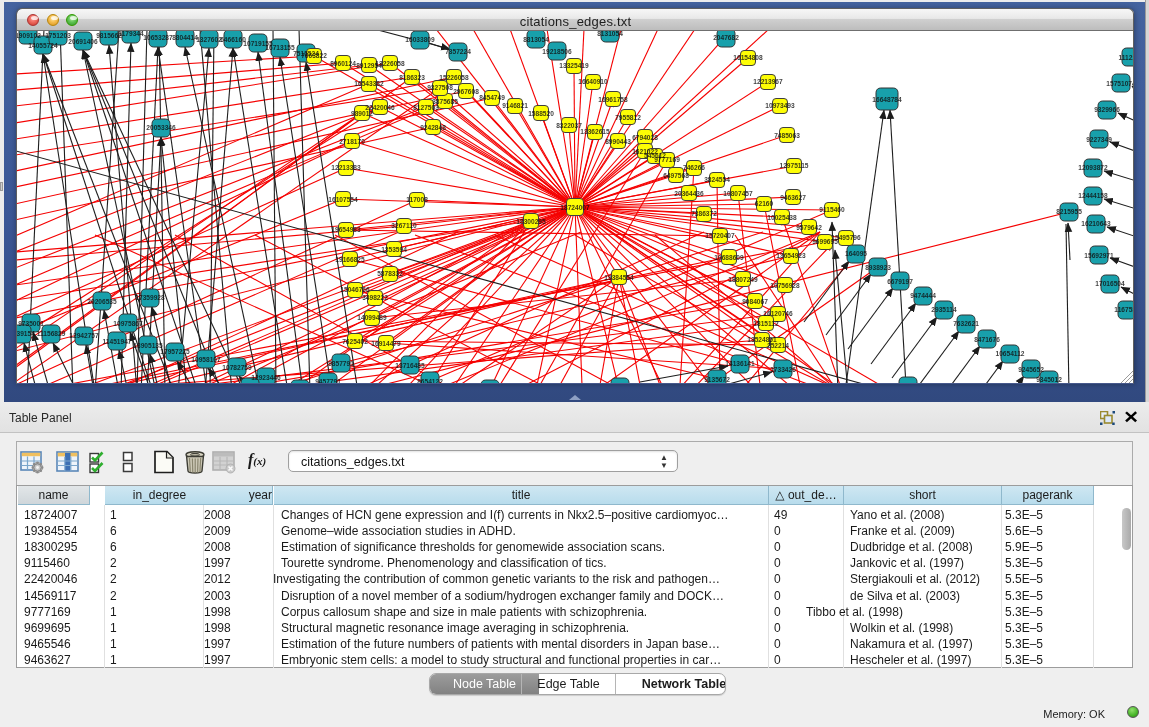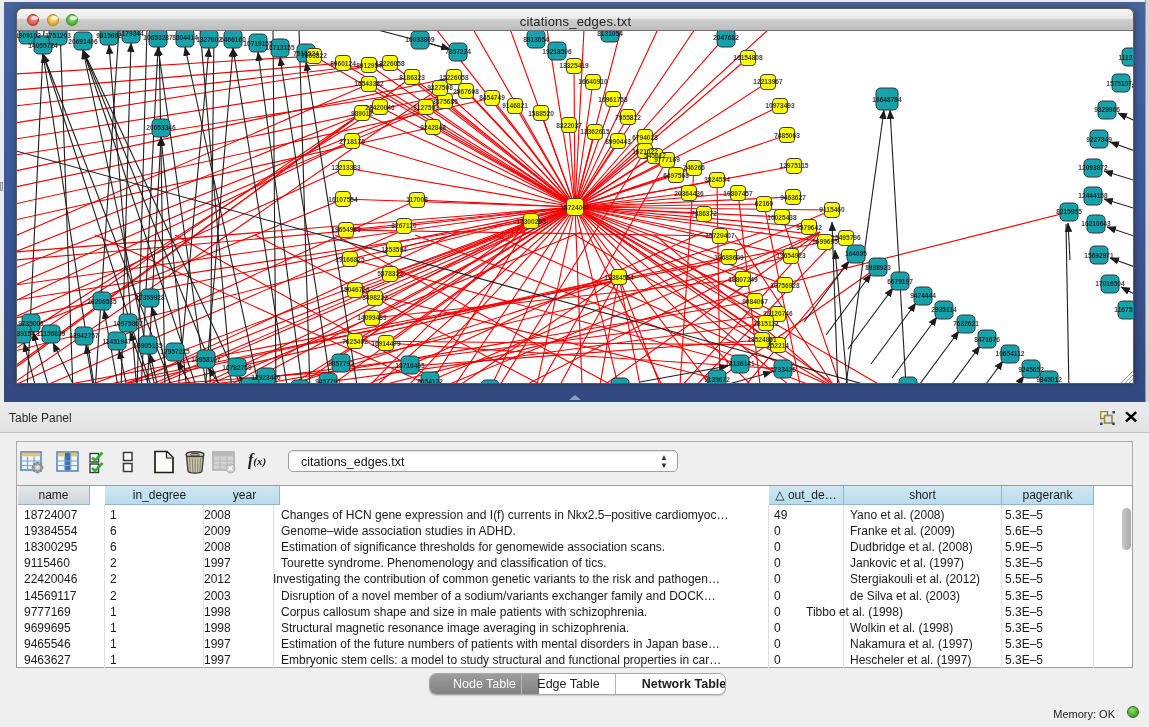--- a/index.html
+++ b/index.html
@@ -44,21 +44,21 @@
 #vsb { position:absolute; left:1105px; top:20px; width:10px; height:162px; }
 #vsb .th { position:absolute; left:0; top:2px; width:9px; height:42px; background:linear-gradient(90deg,#c8c8c8,#a9a9a9); border-radius:5px; }
 
 #tabs { position:absolute; left:429px; top:673px; width:297px; height:22px; background:#fff;
   border:1px solid #a8a8a8; border-radius:7px; overflow:hidden; font-size:12.5px;
   box-shadow:0 1px 1px rgba(0,0,0,.15); }
 #tabs div { position:absolute; top:0; height:22px; line-height:21px; text-align:center; color:#1c1c1c; }
 #tab1 { left:0; width:109px; background:linear-gradient(180deg,#9c9c9c,#7f7f7f); color:#fff !important; }
 #tab2 { left:91px; width:95px; border-left:1px solid #b5b5b5; border-right:1px solid #b5b5b5; }
 #tab3 { left:199px; width:110px;font-weight:bold; }
-#mem { position:absolute; right:34px; top:708px; font-size:11px; color:#222; }
+#mem { position:absolute; right:44px; top:708px; font-size:11px; color:#222; }
 #memdot { position:absolute; right:10px; top:706px; width:12px; height:12px; border-radius:50%;
   background:radial-gradient(circle at 40% 30%, #8fe06a 0%, #46b428 60%, #2c8a12 100%); border:1px solid #555; }
 </style>
 </head>
 <body>
 <div id="desk"></div>
 <div id="notch" style="position:absolute;left:0;top:182px;width:3px;height:9px;background:#cfcfcf;border:1px solid #9a9a9a"></div>
 <div id="grip" style="position:absolute;left:569px;top:395px;width:12px;height:5px;background:#8ea0c4;clip-path:polygon(50% 0,100% 100%,0 100%);"></div>
 <div id="rstrip"></div>
 <div id="win">
@@ -713,21 +713,22 @@
 </svg>
 <div class="ticon" style="left:248px;top:451px;font-size:16px;font-style:italic;font-weight:bold;color:#1a1a1a;font-family:'Liberation Serif',serif">f<span style="font-size:11px">(x)</span></div>
 <div id="contentbox" style="position:absolute;left:16px;top:441px;width:1117px;height:227px;border:1px solid #ababab;background:transparent;pointer-events:none"></div>
 <div id="dd">
     <span>citations_edges.txt</span>
     <div class="arr">▲<br>▼</div>
   </div>
 <div id="tbl">
 <div class="hc" style="left:1px;width:72px;background:linear-gradient(180deg,#e2e6e8,#cfd6da);">name</div>
 <div class="hc" style="left:88px;width:110px;">in_degree</div>
-<div class="hc" style="left:193px;width:70px;">year</div>
+<div class="hc" style="left:186px;width:70px;text-align:right;">year</div>
+<div class="hc" style="left:257px;width:495px;">title</div>
 <div class="hc" style="left:752px;width:75px;">△ out_de…</div>
 <div class="hc" style="left:827px;width:158px;">short</div>
 <div class="hc" style="left:985px;width:92px;">pagerank</div>
 <div class="gl" style="left:87px"></div>
 <div class="gl" style="left:186px"></div>
 <div class="gl" style="left:256px"></div>
 <div class="gl" style="left:751px"></div>
 <div class="gl" style="left:826px"></div>
 <div class="gl" style="left:984px"></div>
 <div class="gl" style="left:1076px"></div>
@@ -773,21 +774,21 @@
       <span class="c" style="left:187px">2012</span>
       <span class="c" style="left:256px">Investigating the contribution of common genetic variants to the risk and pathogen…</span>
       <span class="c" style="left:757px">0</span>
       <span class="c" style="left:833px">Stergiakouli et al. (2012)</span>
       <span class="c" style="left:988px">5.5E–5</span>
     </div>
 <div class="row" style="top:101.5px">
       <span class="c" style="left:7px">14569117</span>
       <span class="c" style="left:93px">2</span>
       <span class="c" style="left:187px">2003</span>
-      <span class="c" style="left:264px">Disruption of a novel member of a sodium/variants exchanger family and DOCK…</span>
+      <span class="c" style="left:264px">Disruption of a novel member of a sodium/hydrogen exchanger family and DOCK…</span>
       <span class="c" style="left:757px">0</span>
       <span class="c" style="left:833px">de Silva et al. (2003)</span>
       <span class="c" style="left:988px">5.3E–5</span>
     </div>
 <div class="row" style="top:117.7px">
       <span class="c" style="left:7px">9777169</span>
       <span class="c" style="left:93px">1</span>
       <span class="c" style="left:187px">1998</span>
       <span class="c" style="left:264px">Corpus callosum shape and size in male patients with schizophrenia.</span>
       <span class="c" style="left:757px">0</span>

